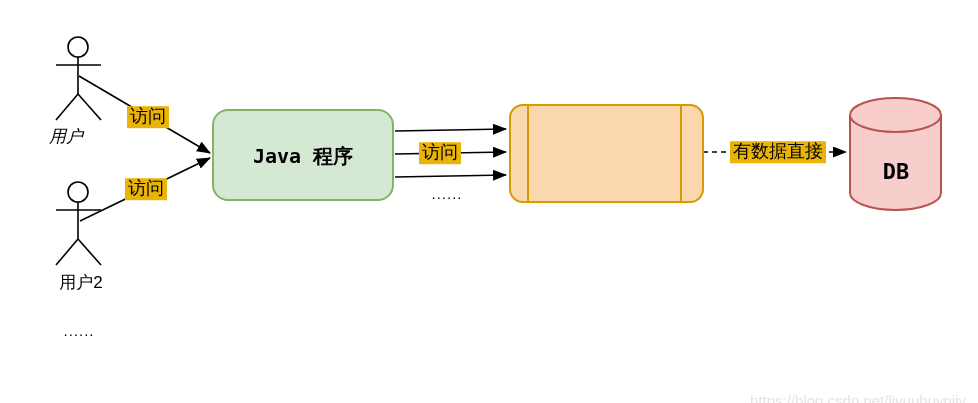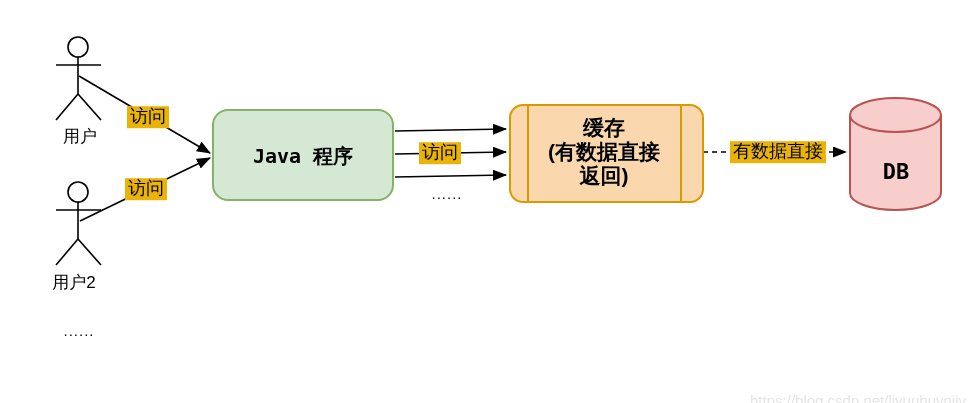--- a/index.html
+++ b/index.html
@@ -89,31 +89,28 @@
       <line x1="528" y1="105" x2="528" y2="202" stroke-width="2" stroke="#d79b00"></line>
       <line x1="681" y1="105" x2="681" y2="202" stroke-width="2" stroke="#d79b00"></line>
     </g>
 
     <g stroke-width="2" stroke="#b85450">
       <path d="M850,115 A45.5,17 0 0 1 941,115 L941,193 A45.5,17 0 0 1 850,193 Z" fill="#f8cecc"></path>
       <path d="M850,115 A45.5,17 0 0 0 941,115" fill="none"></path>
     </g>
   </svg>
 
-  <div class="lbl lbl-actor" style="left:80px;  top:137px;">用户</div>
-  <div class="lbl lbl-actor" style="left:74px;  top:283px;">用户2</div>
+  <div class="lbl lbl-actor" style="left:66px;  top:137px;font-style:italic;">用户</div>
+  <div class="lbl lbl-actor" style="left:81px;  top:283px;">用户2</div>
 
   <div class="lbl lbl-edge" style="left:148px; top:117px;">访问</div>
   <div class="lbl lbl-edge" style="left:146px; top:189px;">访问</div>
   <div class="lbl lbl-edge" style="left:440px; top:153px;">访问</div>
   <div class="lbl lbl-edge" style="left:778px; top:152px;">有数据直接</div>
 
   <div class="lbl lbl-node" style="left:303px; top:156px;">Java 程序</div>
-  <div class="lbl lbl-cache" style="left:604px; top:152px;">缓存
-(有数据直接
-返回)</div>
   <div class="lbl lbl-node lbl-db" style="left:896px; top:172px;">DB</div>
 
   <div class="lbl lbl-dots" style="left:79px;  top:331px;">......</div>
   <div class="lbl lbl-dots" style="left:447px; top:194px;">......</div>
 
   <div class="watermark">https://blog.csdn.net/liyuuhuvnjjv</div>
 </div>
 
 </body></html>

